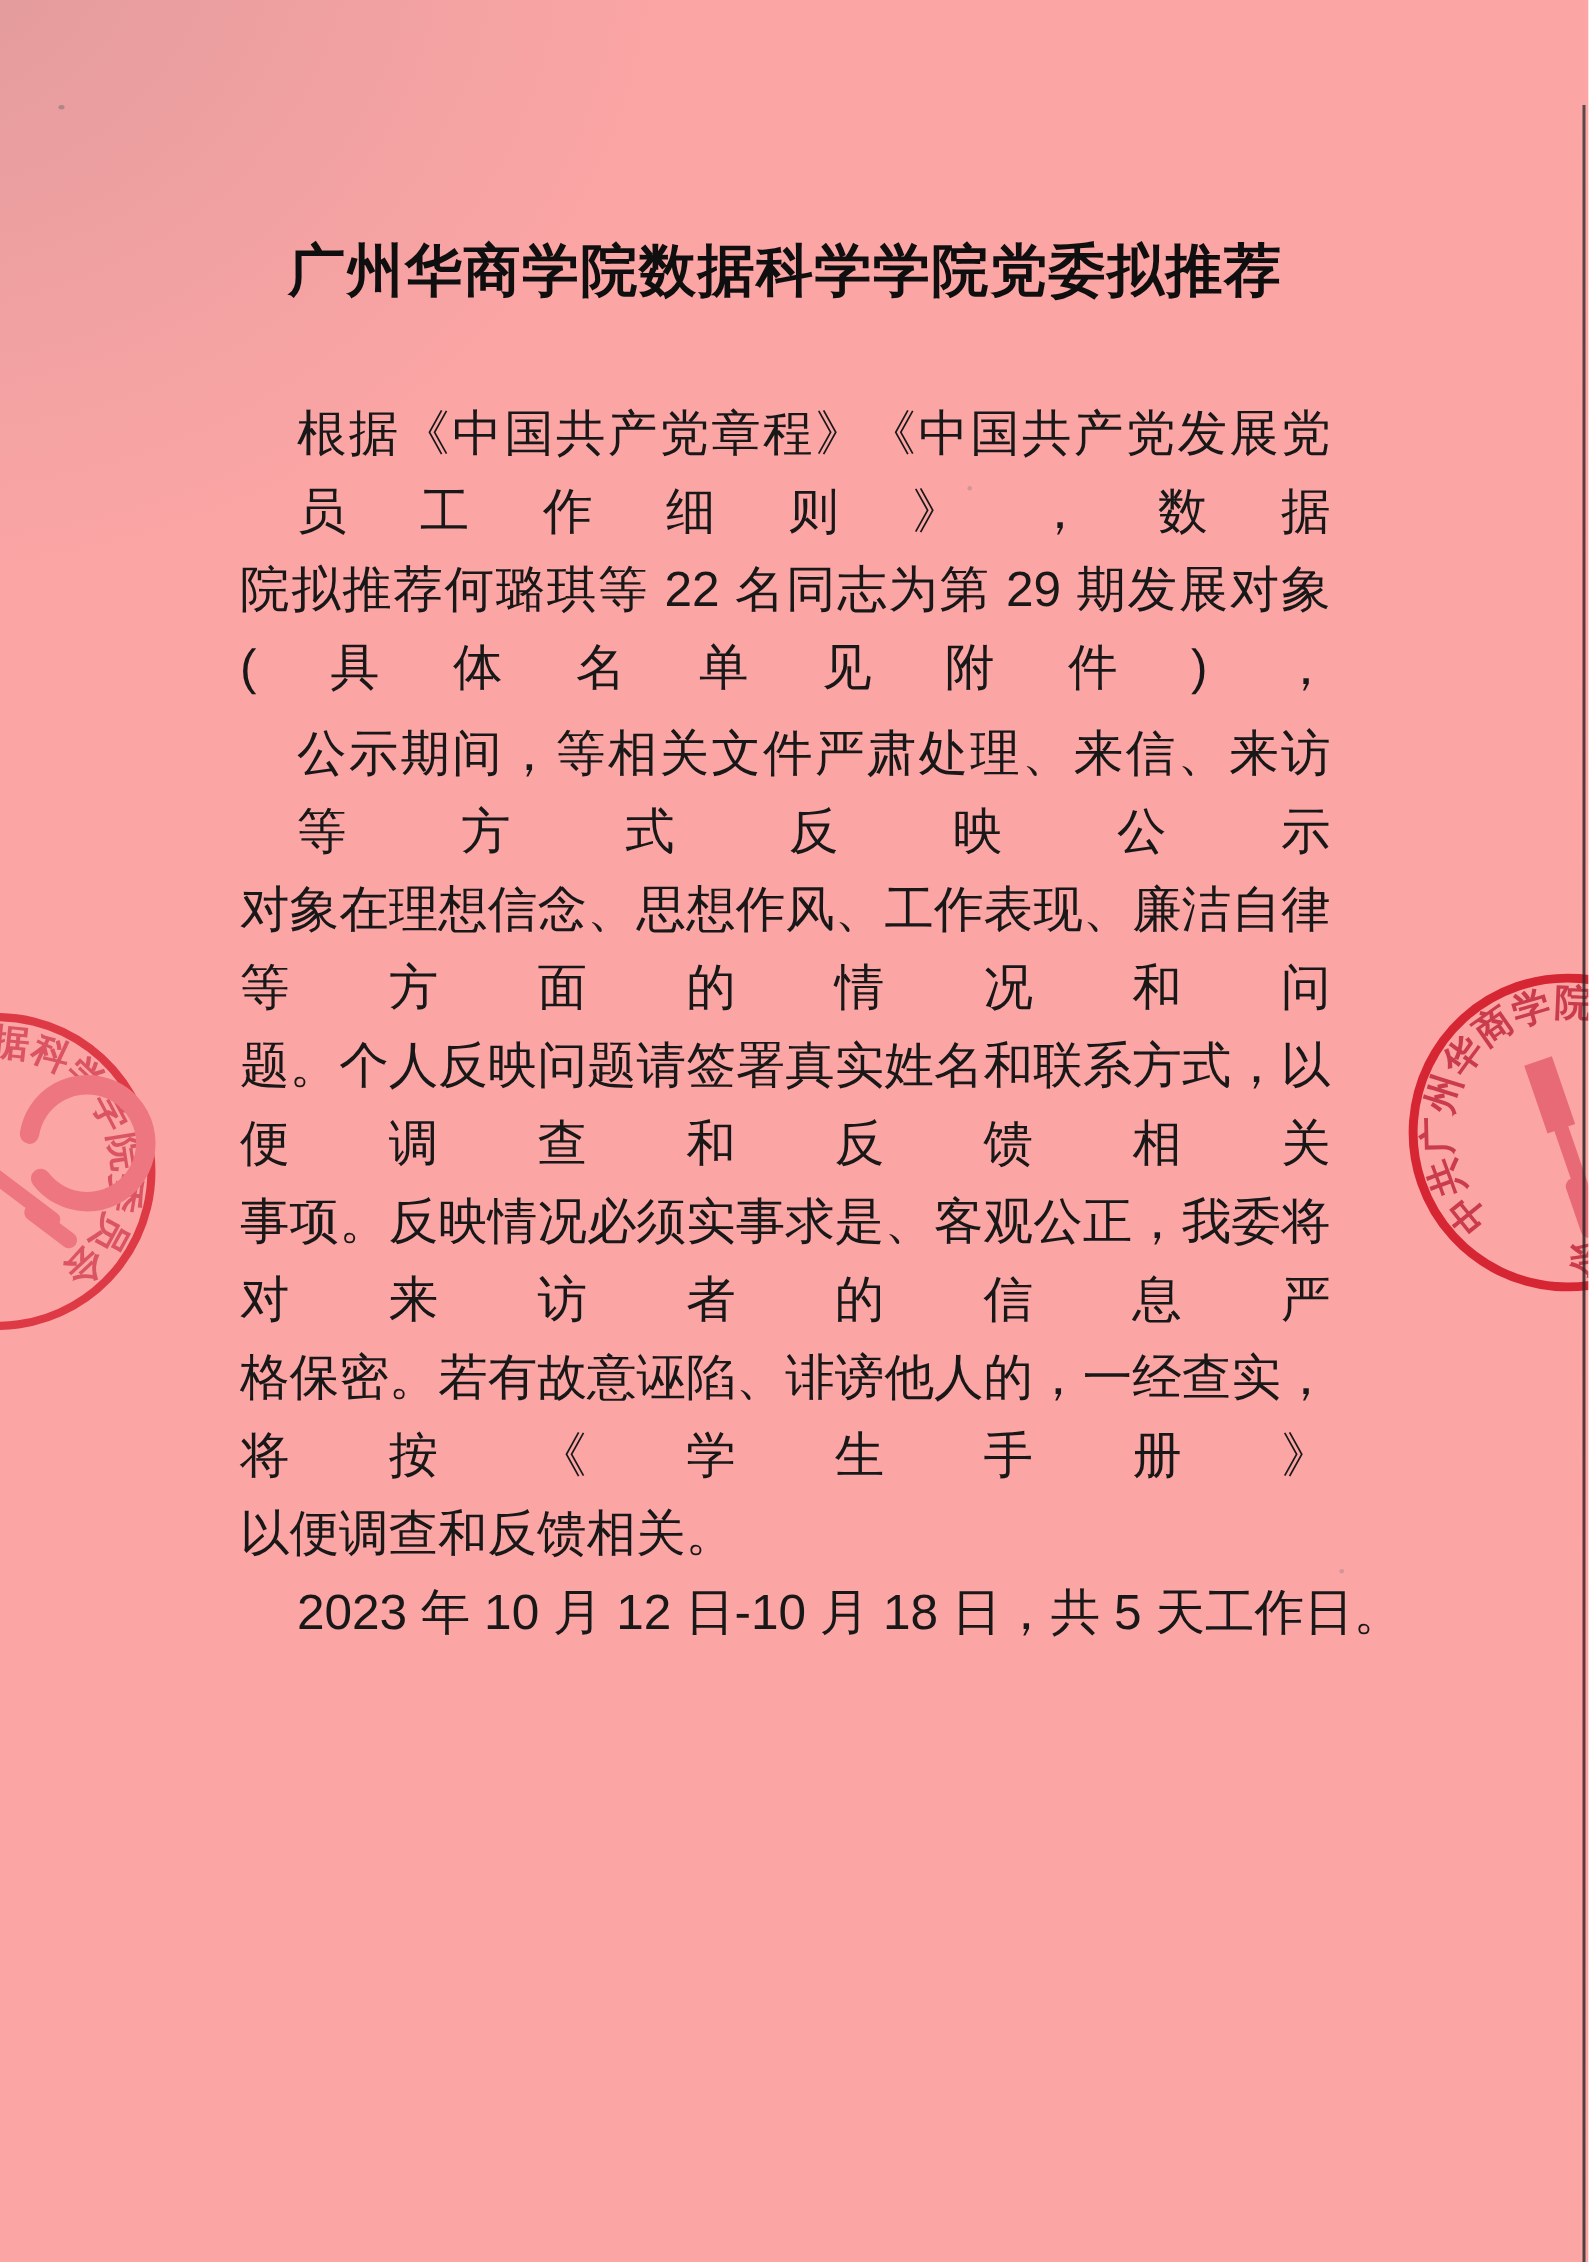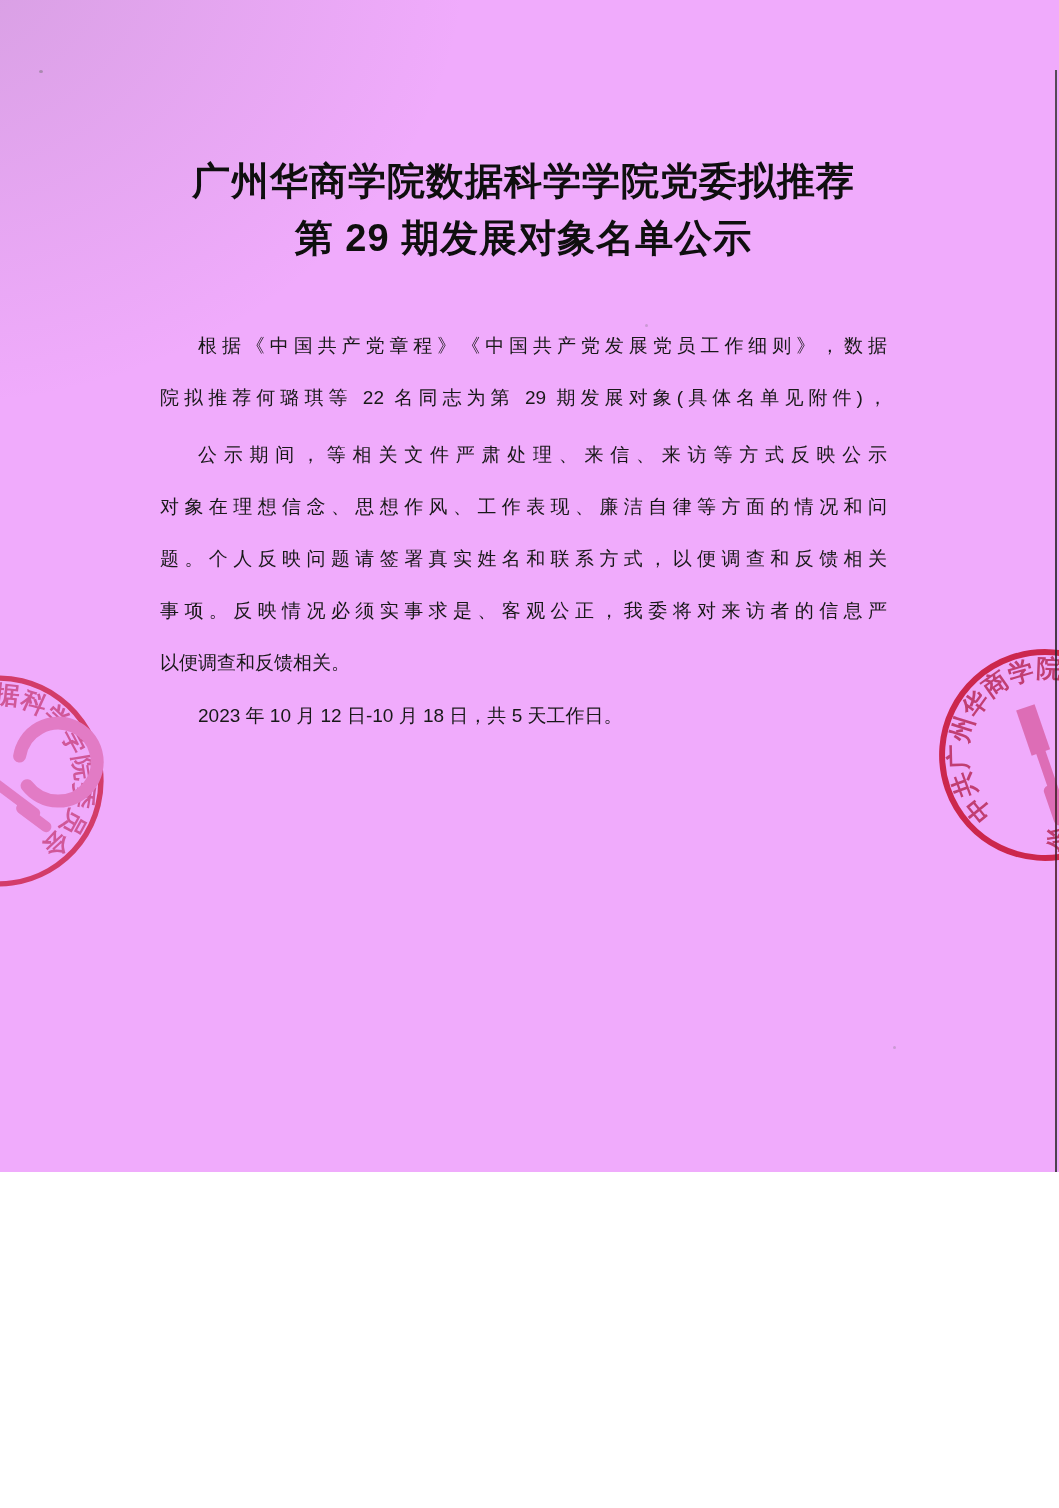--- a/index.html
+++ b/index.html
@@ -2,22 +2,22 @@
 <html><head>
 <meta charset="utf-8">
 <style>
   * { margin: 0; padding: 0; box-sizing: border-box; }
   html, body { background: #ffffff; }
   body { width: 1059px; }
 
   .page {
     position: relative;
     width: 1059px;
-    height: 1172px;
-    background: #f0abfc;
+    height: 1508px;
+    background: #fca5a5;
     overflow: hidden;
     font-family: "Liberation Sans", "DejaVu Sans", sans-serif;
     color: #181818;
   }
 
   
   .corner-shade {
     position: absolute; left: 0; top: 0;
     width: 460px; height: 400px;
     background: radial-gradient(ellipse at -70px -50px,
@@ -39,21 +39,21 @@
 
   
   .doc { position: relative; padding: 0 172px 0 160px; }
 
   .title {
     margin-top: 153px;
     font-size: 38px; line-height: 57px; font-weight: 700;
     letter-spacing: 1px; text-align: center; color: #0f0f0f;
   }
 
-  .para { font-size: 19px; line-height: 52px; font-weight: 500; }
+  .para { font-size: 33px; line-height: 52px; font-weight: 500; }
   .ln   { white-space: nowrap; }
   .fill { white-space: normal; text-align: justify; text-align-last: justify; }
   .ind  { padding-left: 38px; }
 
   .hd {
     font-size: 25px; line-height: 52px; font-weight: 700;
     padding-left: 38px; color: #0f0f0f; white-space: nowrap;
   }
 
   .mt-intro { margin-top: 53px; }
@@ -75,34 +75,34 @@
 
   <div class="corner-shade"></div>
   <div class="speck speck-1"></div>
   <div class="speck speck-2"></div>
   <div class="speck speck-3"></div>
 
   <main class="doc">
 
     <h1 class="title">
       <div>广州华商学院数据科学学院党委拟推荐</div>
-      <div>第 29 期发展对象名单公示</div>
     </h1>
 
     <section class="para mt-intro">
       <div class="ln fill ind">根据《中国共产党章程》《中国共产党发展党员工作细则》，数据</div>
       <div class="ln fill">院拟推荐何璐琪等 22 名同志为第 29 期发展对象(具体名单见附件)，</div>
     </section>
 
 
     <section class="para mt-s1">
       <div class="ln fill ind">公示期间，等相关文件严肃处理、来信、来访等方式反映公示</div>
       <div class="ln fill">对象在理想信念、思想作风、工作表现、廉洁自律等方面的情况和问</div>
       <div class="ln fill">题。个人反映问题请签署真实姓名和联系方式，以便调查和反馈相关</div>
       <div class="ln fill">事项。反映情况必须实事求是、客观公正，我委将对来访者的信息严</div>
+      <div class="ln fill">格保密。若有故意诬陷、诽谤他人的，一经查实，将按《学生手册》</div>
       <div class="ln">以便调查和反馈相关。</div>
     </section>
 
 
     <section class="para mt-s2">
       <div class="ln ind">2023 年 10 月 12 日-10 月 18 日，共 5 天工作日。</div>
     </section>
 
   </main>
 

